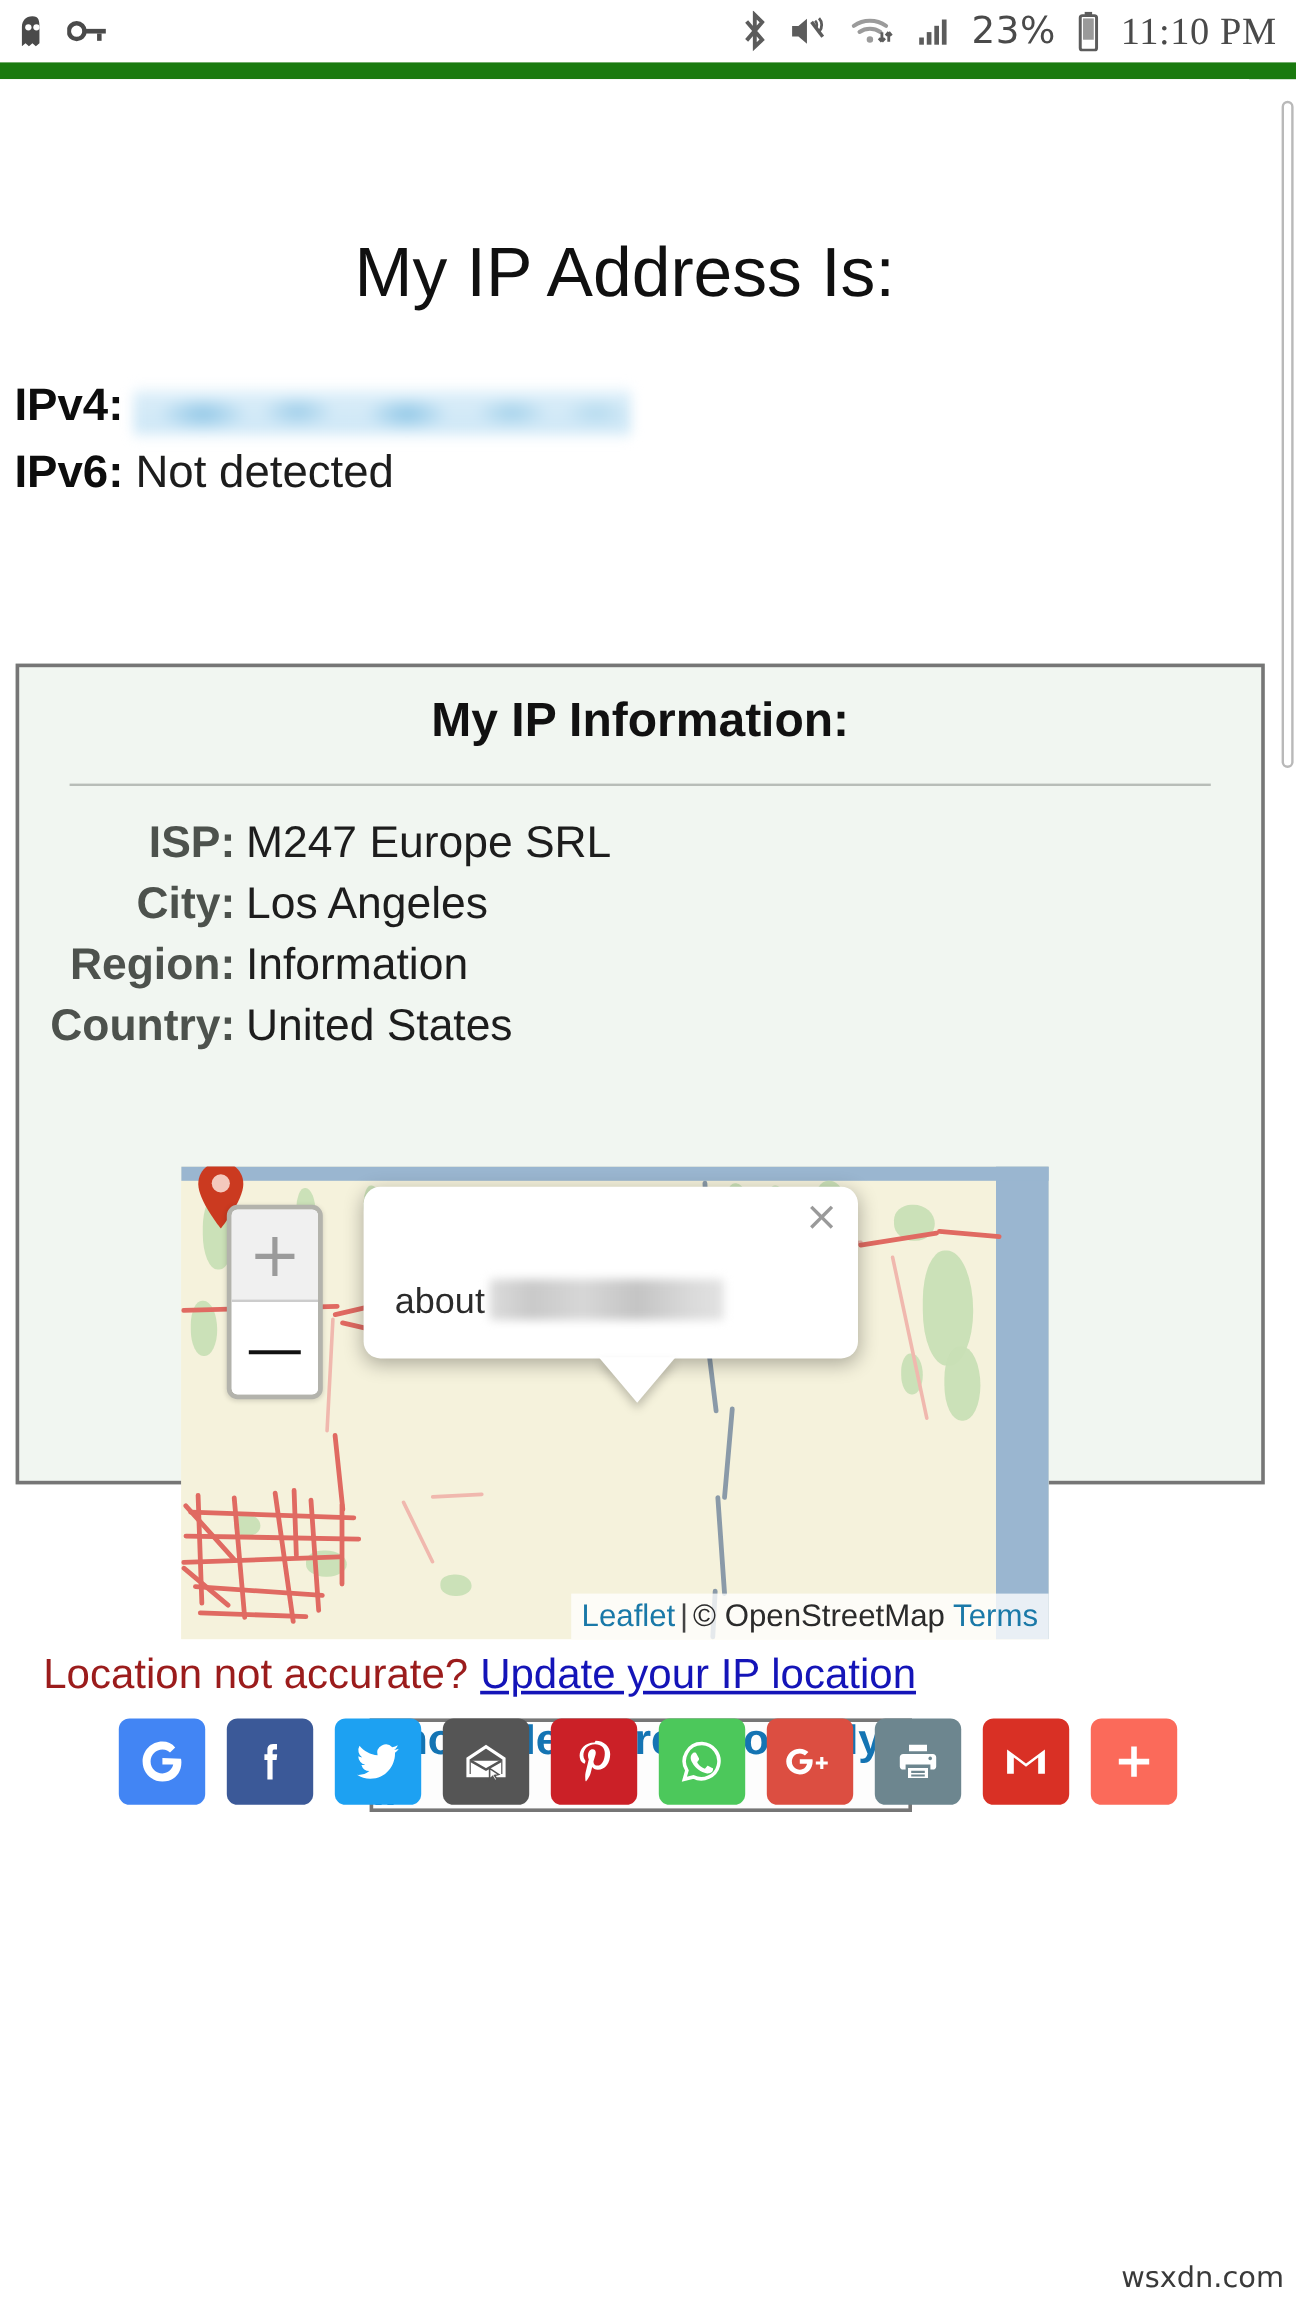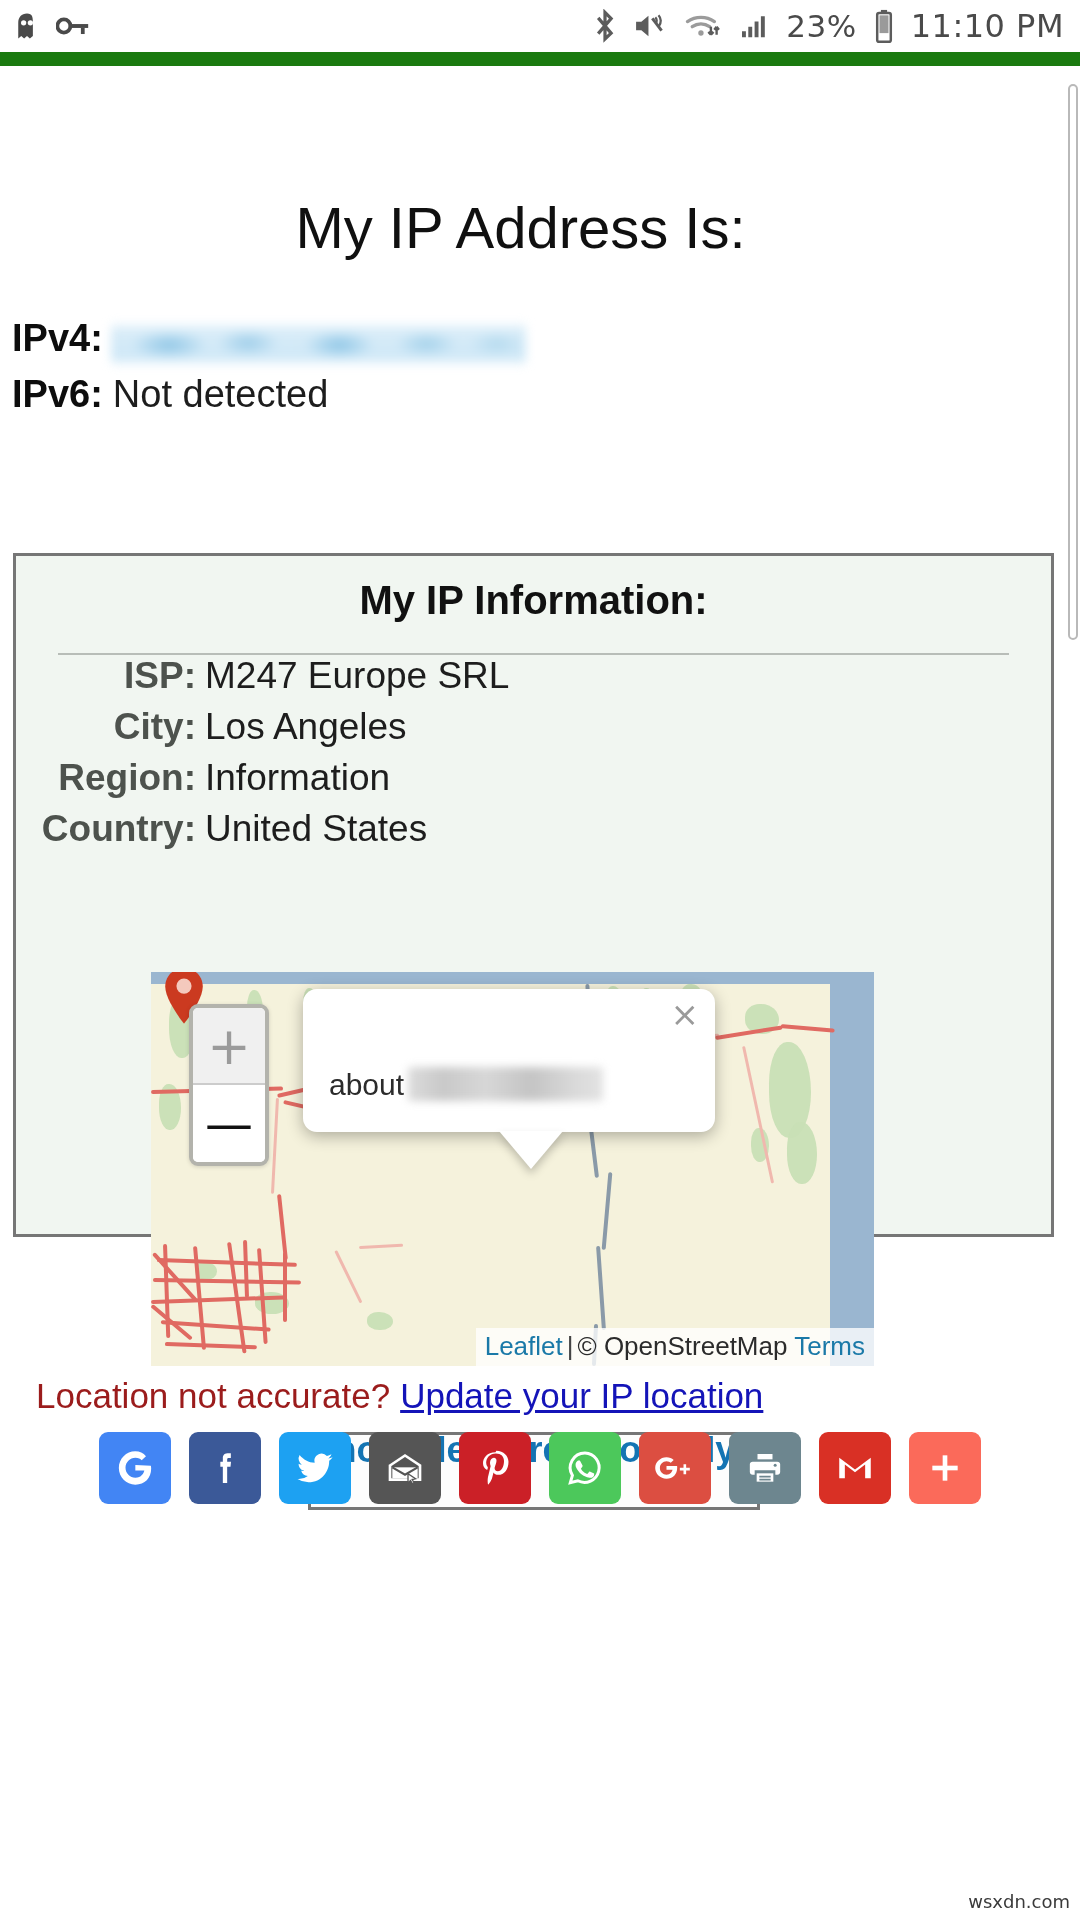--- a/index.html
+++ b/index.html
@@ -20,21 +20,21 @@
   #statusbar .left { display: flex; align-items: center; gap: 14px; padding-left: 12px; }
   #statusbar .right {
     margin-left: auto; display: flex; align-items: center; gap: 17px;
     padding-right: 16px; color: #555; 
   }
   .sb-ico { display: block; fill: #555; }
   #sb-battery-text, #sb-clock {
     font-size: 31px; color: #4a4a4a; letter-spacing: .5px;
     font-family: "DejaVu Sans", sans-serif; font-weight: 400;
   }
-  #sb-clock { font-size: 32px; }
+  #sb-clock { font-size: 32px; font-family: Liberation Serif, serif; }
 
   
   #greenbar {
     position: absolute; left: 0; top: 52px; width: 1080px; height: 14px;
     background: #1a7a0f;
   }
 
   
   #page {
     position: absolute; left: 0; top: 66px; width: 1041px; height: 1854px;
@@ -93,21 +93,21 @@
     text-align: center;
     font-size: 40px;
     font-weight: bold;
     color: #111;
     margin-top: 22px;
   }
   #card-divider {
     height: 2px; background: #b8bdb8;
     margin: 30px 42px 0 42px;
   }
-  #kv-table { width: 100%; }
+  #kv-table { margin-top: 26px; width: 100%; }
   .kv-row { display: flex; align-items: baseline; margin-bottom: 9px; }
   .kv-key {
     width: 180px; text-align: right;
     font-size: 37px; font-weight: bold; color: #4d524d;
     flex: 0 0 180px;
   }
   .kv-val {
     font-size: 37px; color: #1d1d1d; padding-left: 9px;
   }
 
@@ -271,21 +271,21 @@
     position: absolute; right: 2px; top: 84px;
     width: 10px; height: 556px;
     border: 2px solid #b9b9b9;
     border-radius: 6px;
     background: #ffffff;
   }
 
   
   #watermark {
     position: absolute; right: 10px; bottom: 8px;
-    font-size: 18px; color: #3a3a3a;
+    font-size: 24px; color: #3a3a3a;
     font-family: "DejaVu Sans", sans-serif;
   }
 </style>
 </head>
 <body>
 
 <div id="statusbar">
   <div class="left">
     <span>
       <svg class="sb-ico" width="30" height="30" viewBox="0 0 24 24" aria-hidden="true">

